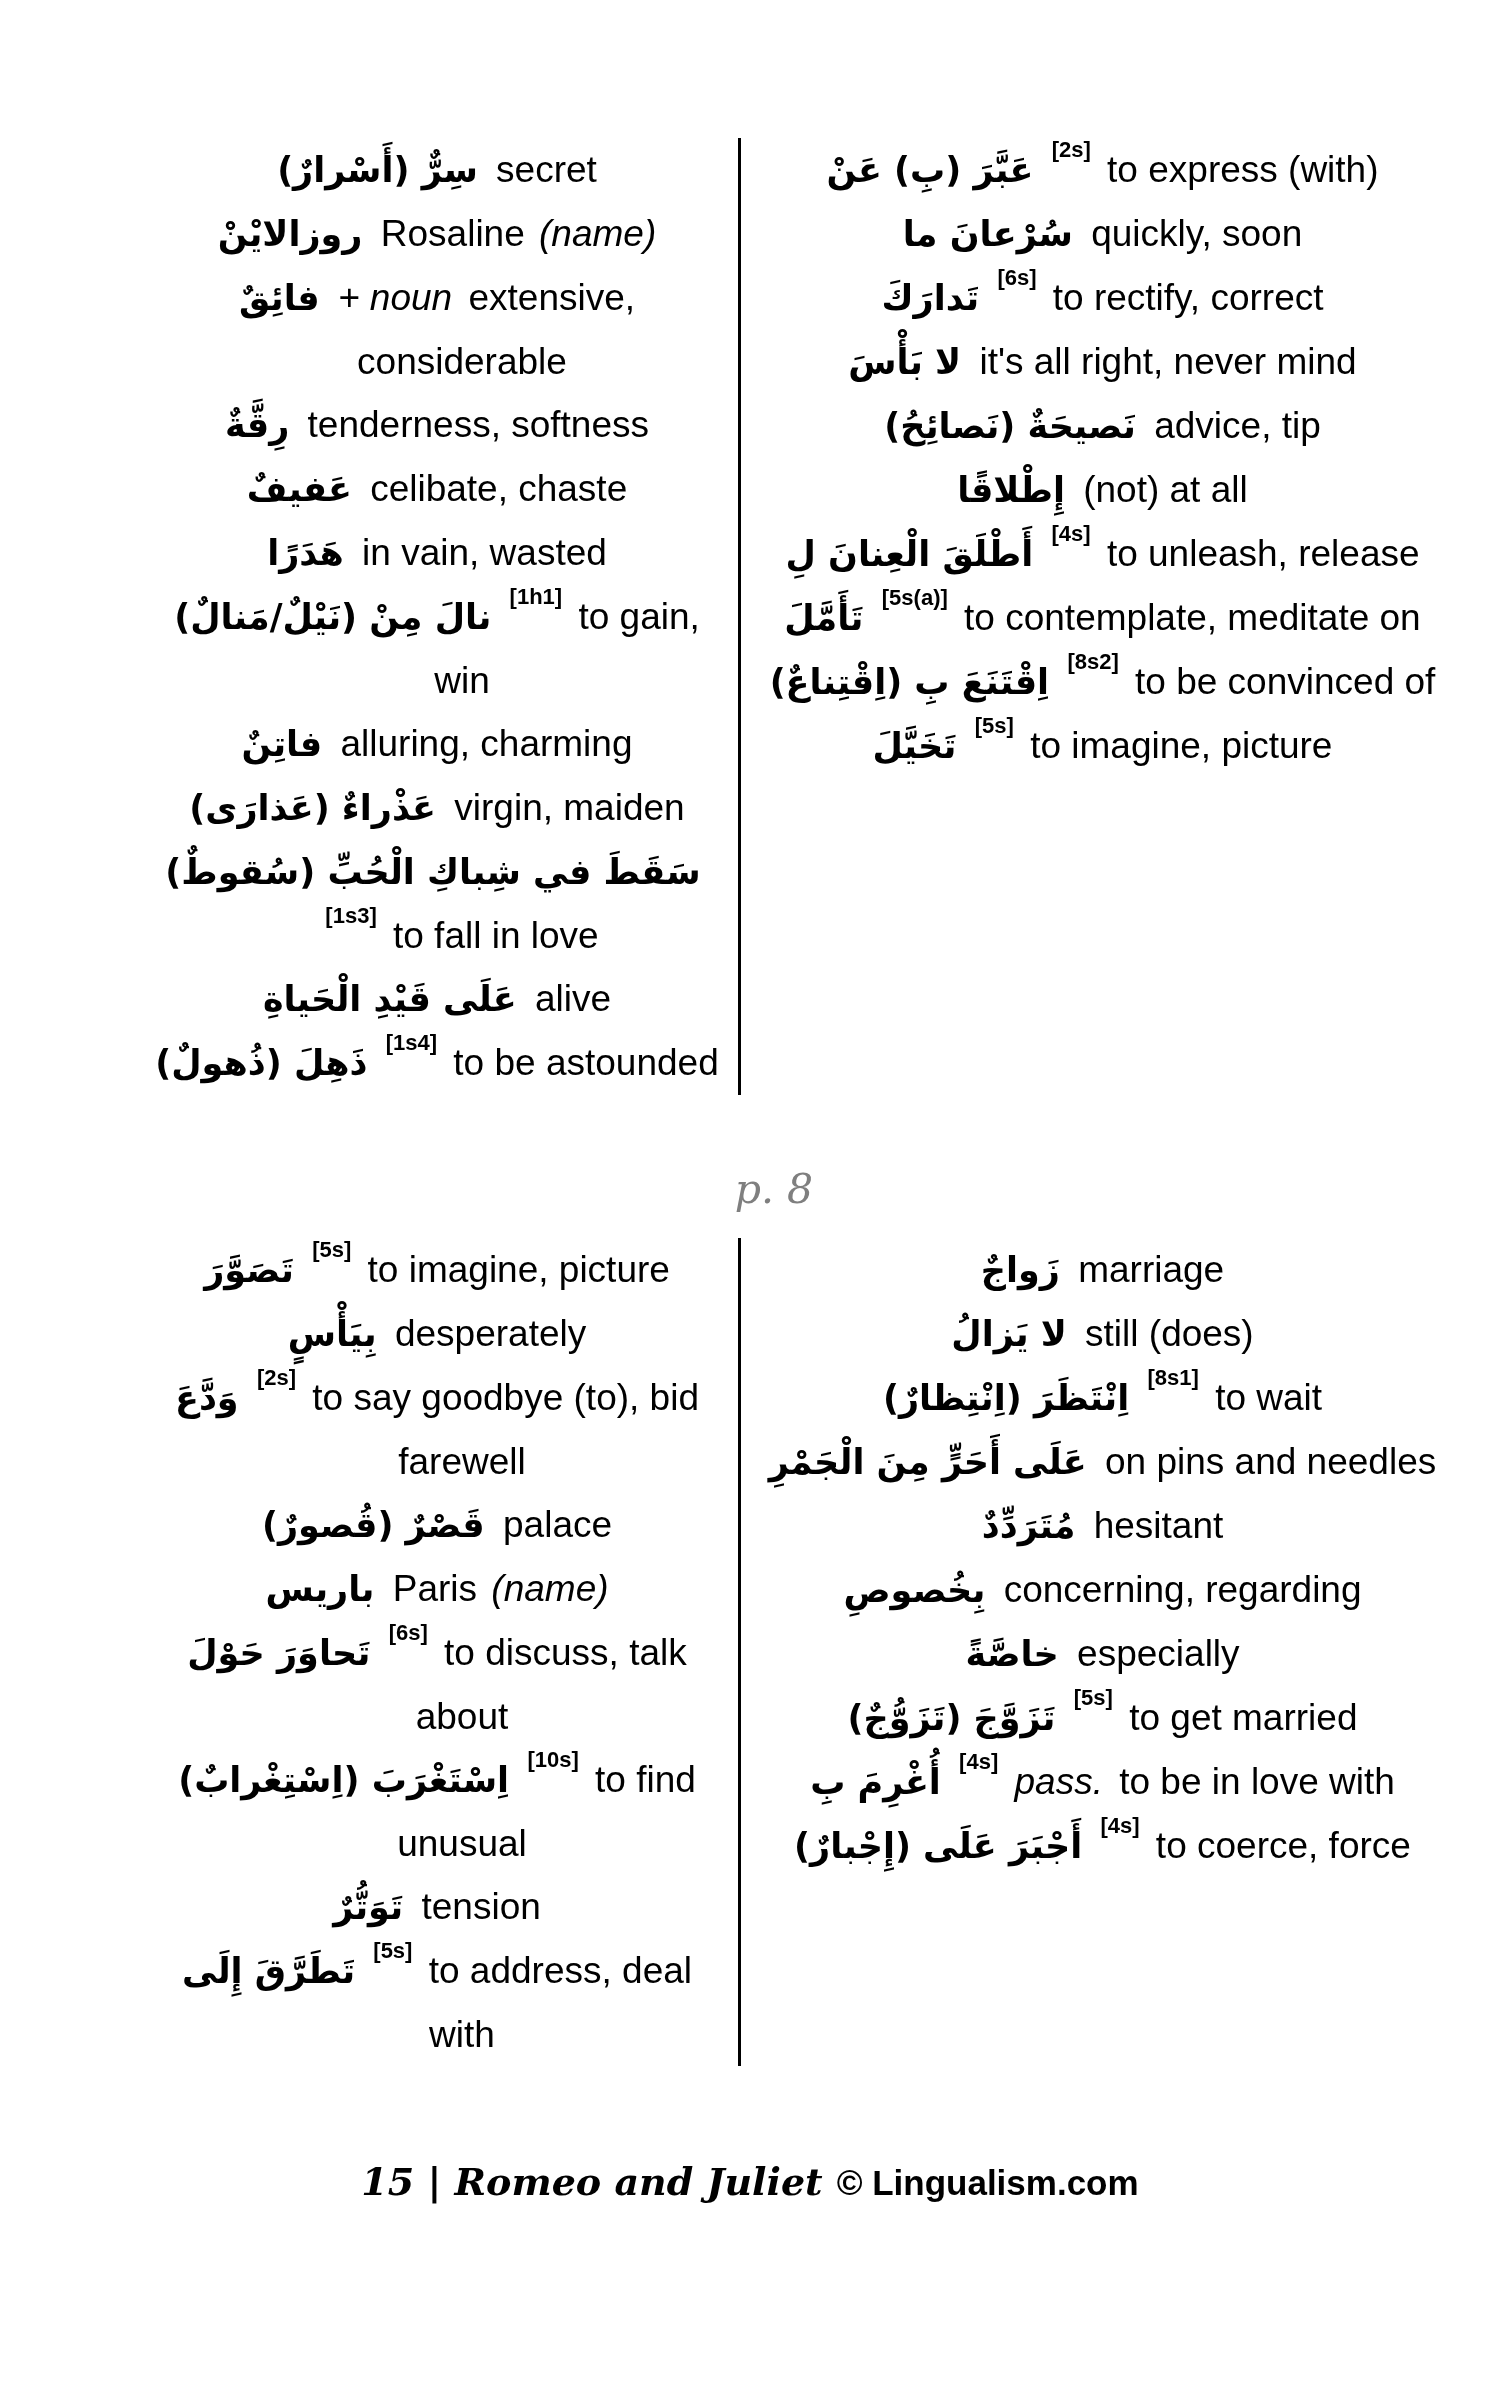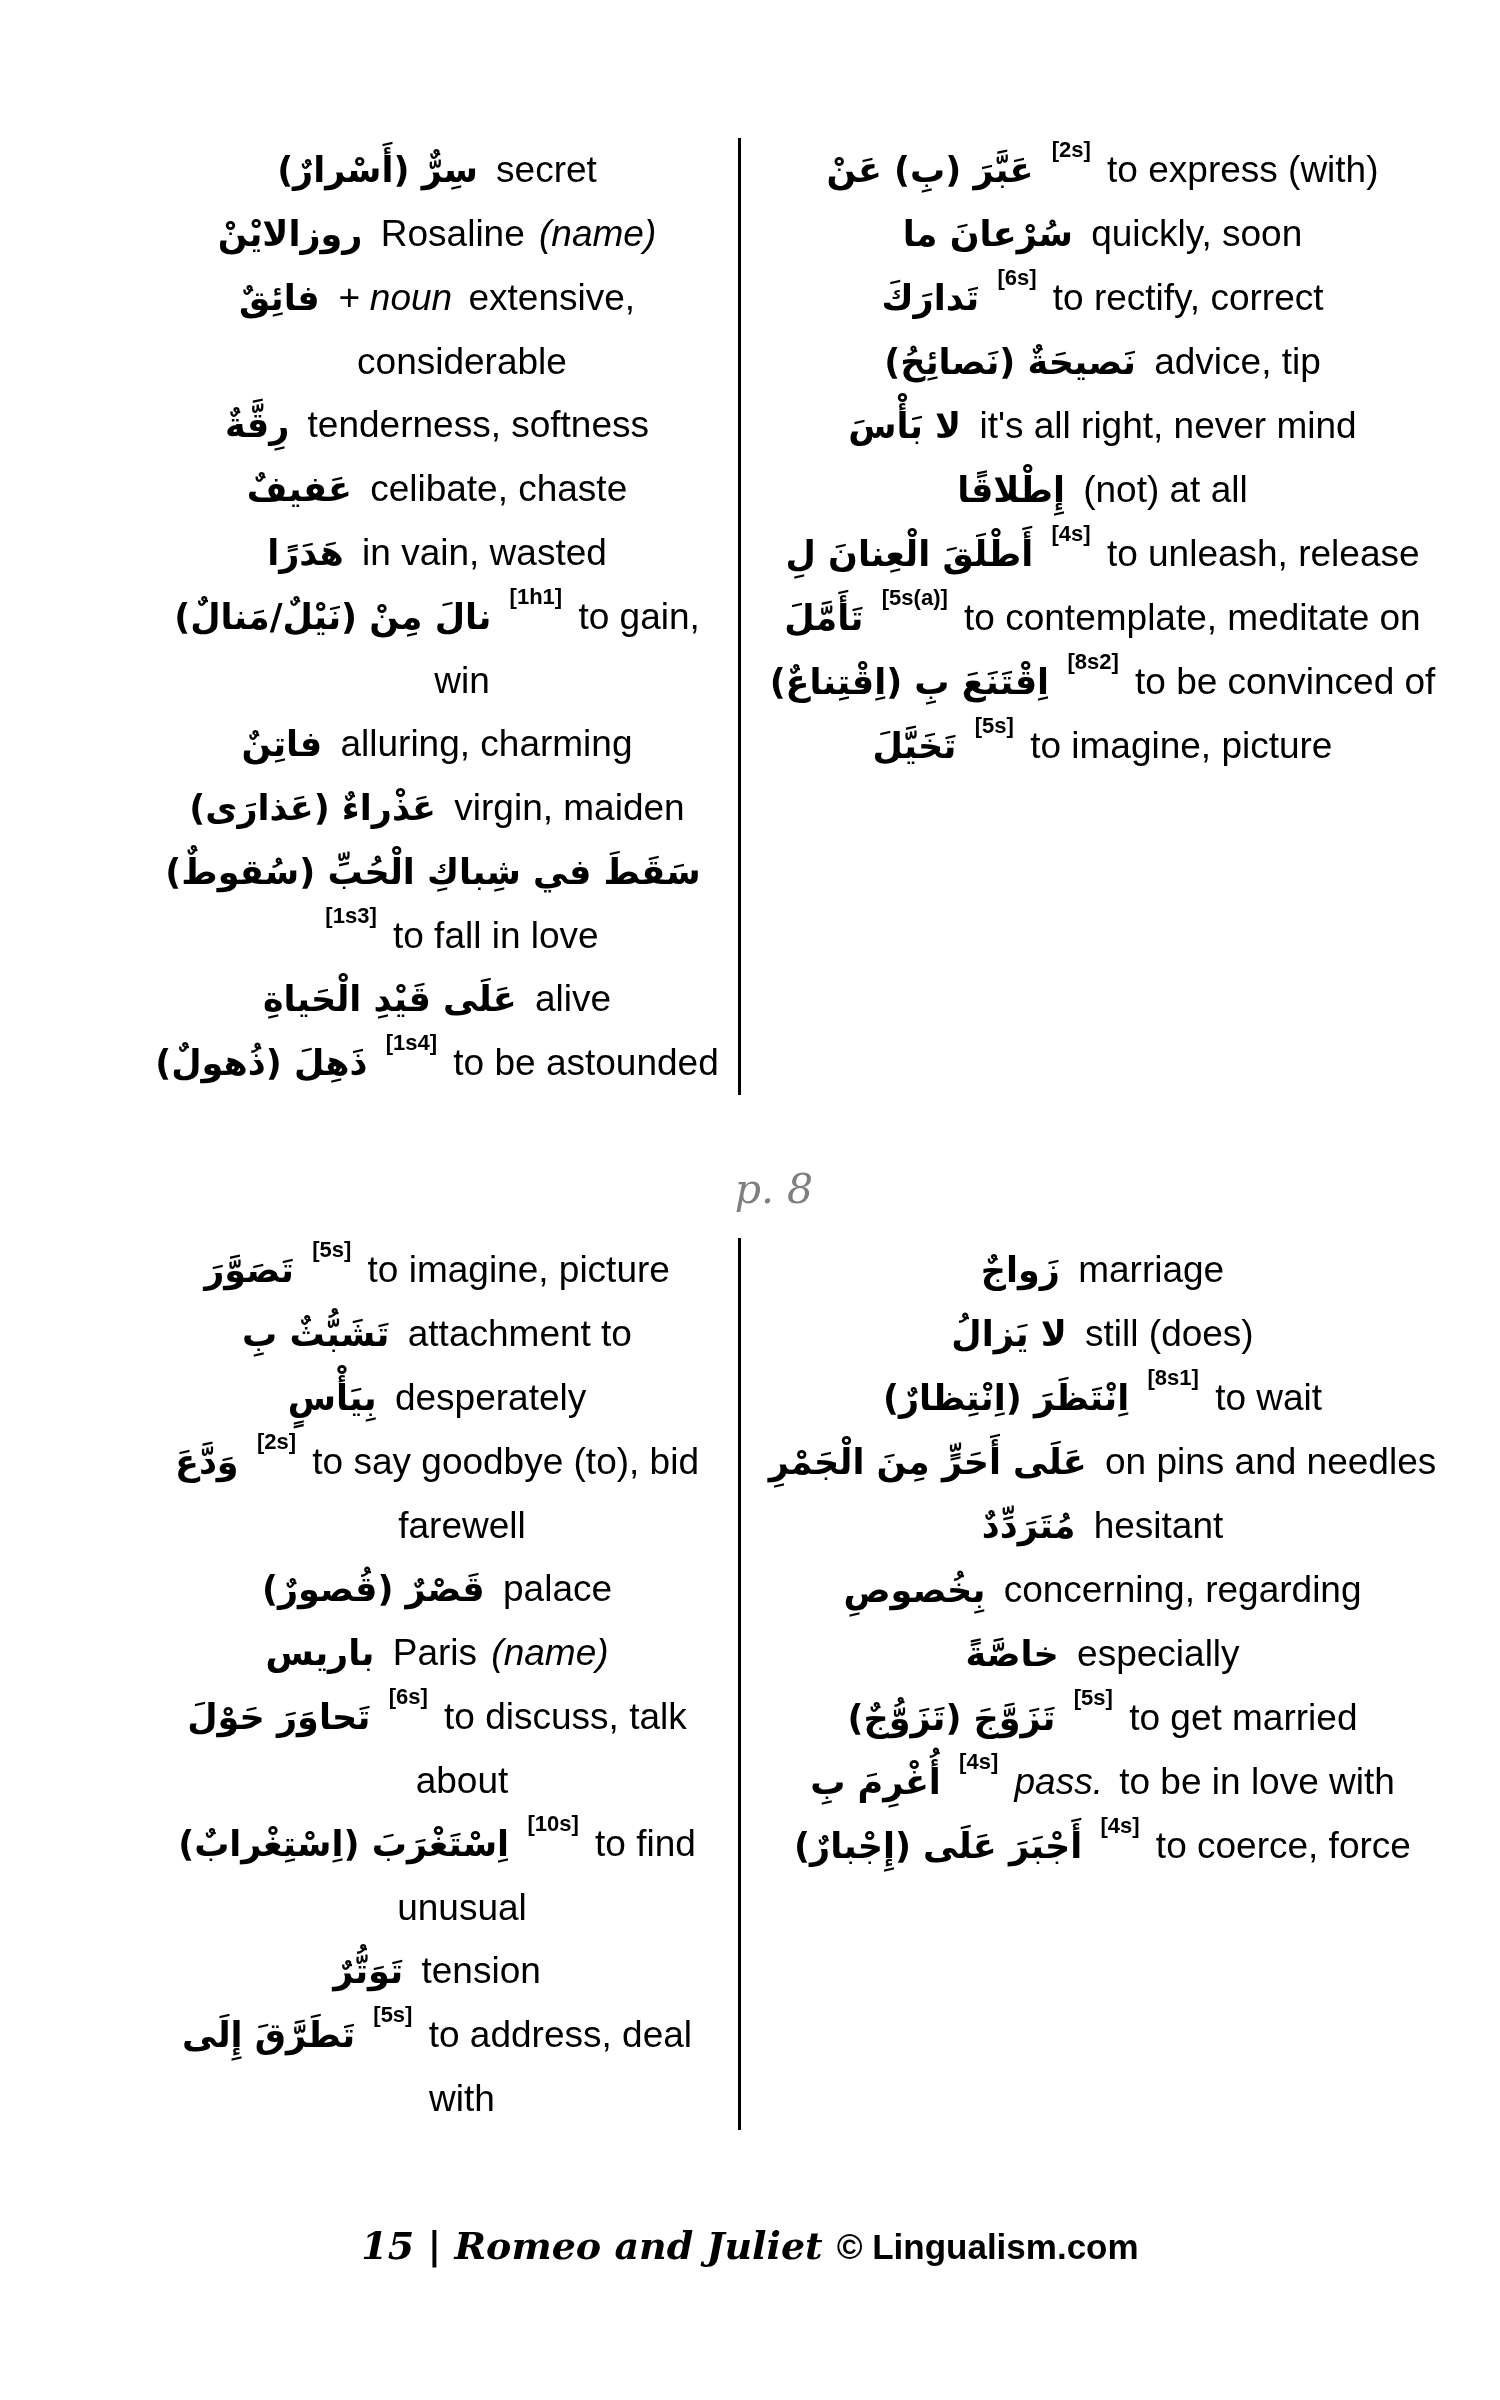--- a/index.html
+++ b/index.html
@@ -65,36 +65,35 @@
         <div class="entry"><span class="ar" dir="rtl">عَذْراءٌ (عَذارَى)</span> <span class="en">virgin, maiden</span></div>
         <div class="entry"><span class="ar" dir="rtl">سَقَطَ في شِباكِ الْحُبِّ (سُقوطٌ)</span> <sup class="ref">[1s3]</sup> <span class="en">to fall in love</span></div>
         <div class="entry"><span class="ar" dir="rtl">عَلَى قَيْدِ الْحَياةِ</span> <span class="en">alive</span></div>
         <div class="entry"><span class="ar" dir="rtl">ذَهِلَ (ذُهولٌ)</span> <sup class="ref">[1s4]</sup> <span class="en">to be astounded</span></div>
       </div>
     <div class="divider"></div>
     <div class="col-right">
         <div class="entry"><span class="ar" dir="rtl">عَبَّرَ (بِ) عَنْ</span> <sup class="ref">[2s]</sup> <span class="en">to express (with)</span></div>
         <div class="entry"><span class="ar" dir="rtl">سُرْعانَ ما</span> <span class="en">quickly, soon</span></div>
         <div class="entry"><span class="ar" dir="rtl">تَدارَكَ</span> <sup class="ref">[6s]</sup> <span class="en">to rectify, correct</span></div>
+        <div class="entry"><span class="ar" dir="rtl">لا بَأْسَ</span> <span class="en">it's all right, never mind</span></div>
         <div class="entry"><span class="ar" dir="rtl">نَصيحَةٌ (نَصائِحُ)</span> <span class="en">advice, tip</span></div>
-        <div class="entry"><span class="ar" dir="rtl">لا بَأْسَ</span> <span class="en">it's all right, never mind</span></div>
         <div class="entry"><span class="ar" dir="rtl">إِطْلاقًا</span> <span class="en">(not) at all</span></div>
         <div class="entry"><span class="ar" dir="rtl">أَطْلَقَ الْعِنانَ لِ</span> <sup class="ref">[4s]</sup> <span class="en">to unleash, release</span></div>
         <div class="entry"><span class="ar" dir="rtl">تَأَمَّلَ</span> <sup class="ref">[5s(a)]</sup> <span class="en">to contemplate, meditate on</span></div>
         <div class="entry"><span class="ar" dir="rtl">اِقْتَنَعَ بِ (اِقْتِناعٌ)</span> <sup class="ref">[8s2]</sup> <span class="en">to be convinced of</span></div>
         <div class="entry"><span class="ar" dir="rtl">تَخَيَّلَ</span> <sup class="ref">[5s]</sup> <span class="en">to imagine, picture</span></div>
       </div>
   </div>
 
   <div class="p8-heading">p. 8</div>
 
   <div class="section sec2">
     <div class="col-left">
         <div class="entry"><span class="ar" dir="rtl">تَصَوَّرَ</span> <sup class="ref">[5s]</sup> <span class="en">to imagine, picture</span></div>
-        <div class="entry"><span class="ar" dir="rtl">تَشَبُّثٌ بِ</span> <span class="en">attachment to</span></div>
         <div class="entry"><span class="ar" dir="rtl">بِيَأْسٍ</span> <span class="en">desperately</span></div>
         <div class="entry"><span class="ar" dir="rtl">وَدَّعَ</span> <sup class="ref">[2s]</sup> <span class="en">to say goodbye (to), bid farewell</span></div>
         <div class="entry"><span class="ar" dir="rtl">قَصْرٌ (قُصورٌ)</span> <span class="en">palace</span></div>
         <div class="entry"><span class="ar" dir="rtl">باريس</span> <span class="en">Paris</span> <span class="suf">(name)</span></div>
         <div class="entry"><span class="ar" dir="rtl">تَحاوَرَ حَوْلَ</span> <sup class="ref">[6s]</sup> <span class="en">to discuss, talk about</span></div>
         <div class="entry"><span class="ar" dir="rtl">اِسْتَغْرَبَ (اِسْتِغْرابٌ)</span> <sup class="ref">[10s]</sup> <span class="en">to find unusual</span></div>
         <div class="entry"><span class="ar" dir="rtl">تَوَتُّرٌ</span> <span class="en">tension</span></div>
         <div class="entry"><span class="ar" dir="rtl">تَطَرَّقَ إِلَى</span> <sup class="ref">[5s]</sup> <span class="en">to address, deal with</span></div>
       </div>
     <div class="divider"></div>

